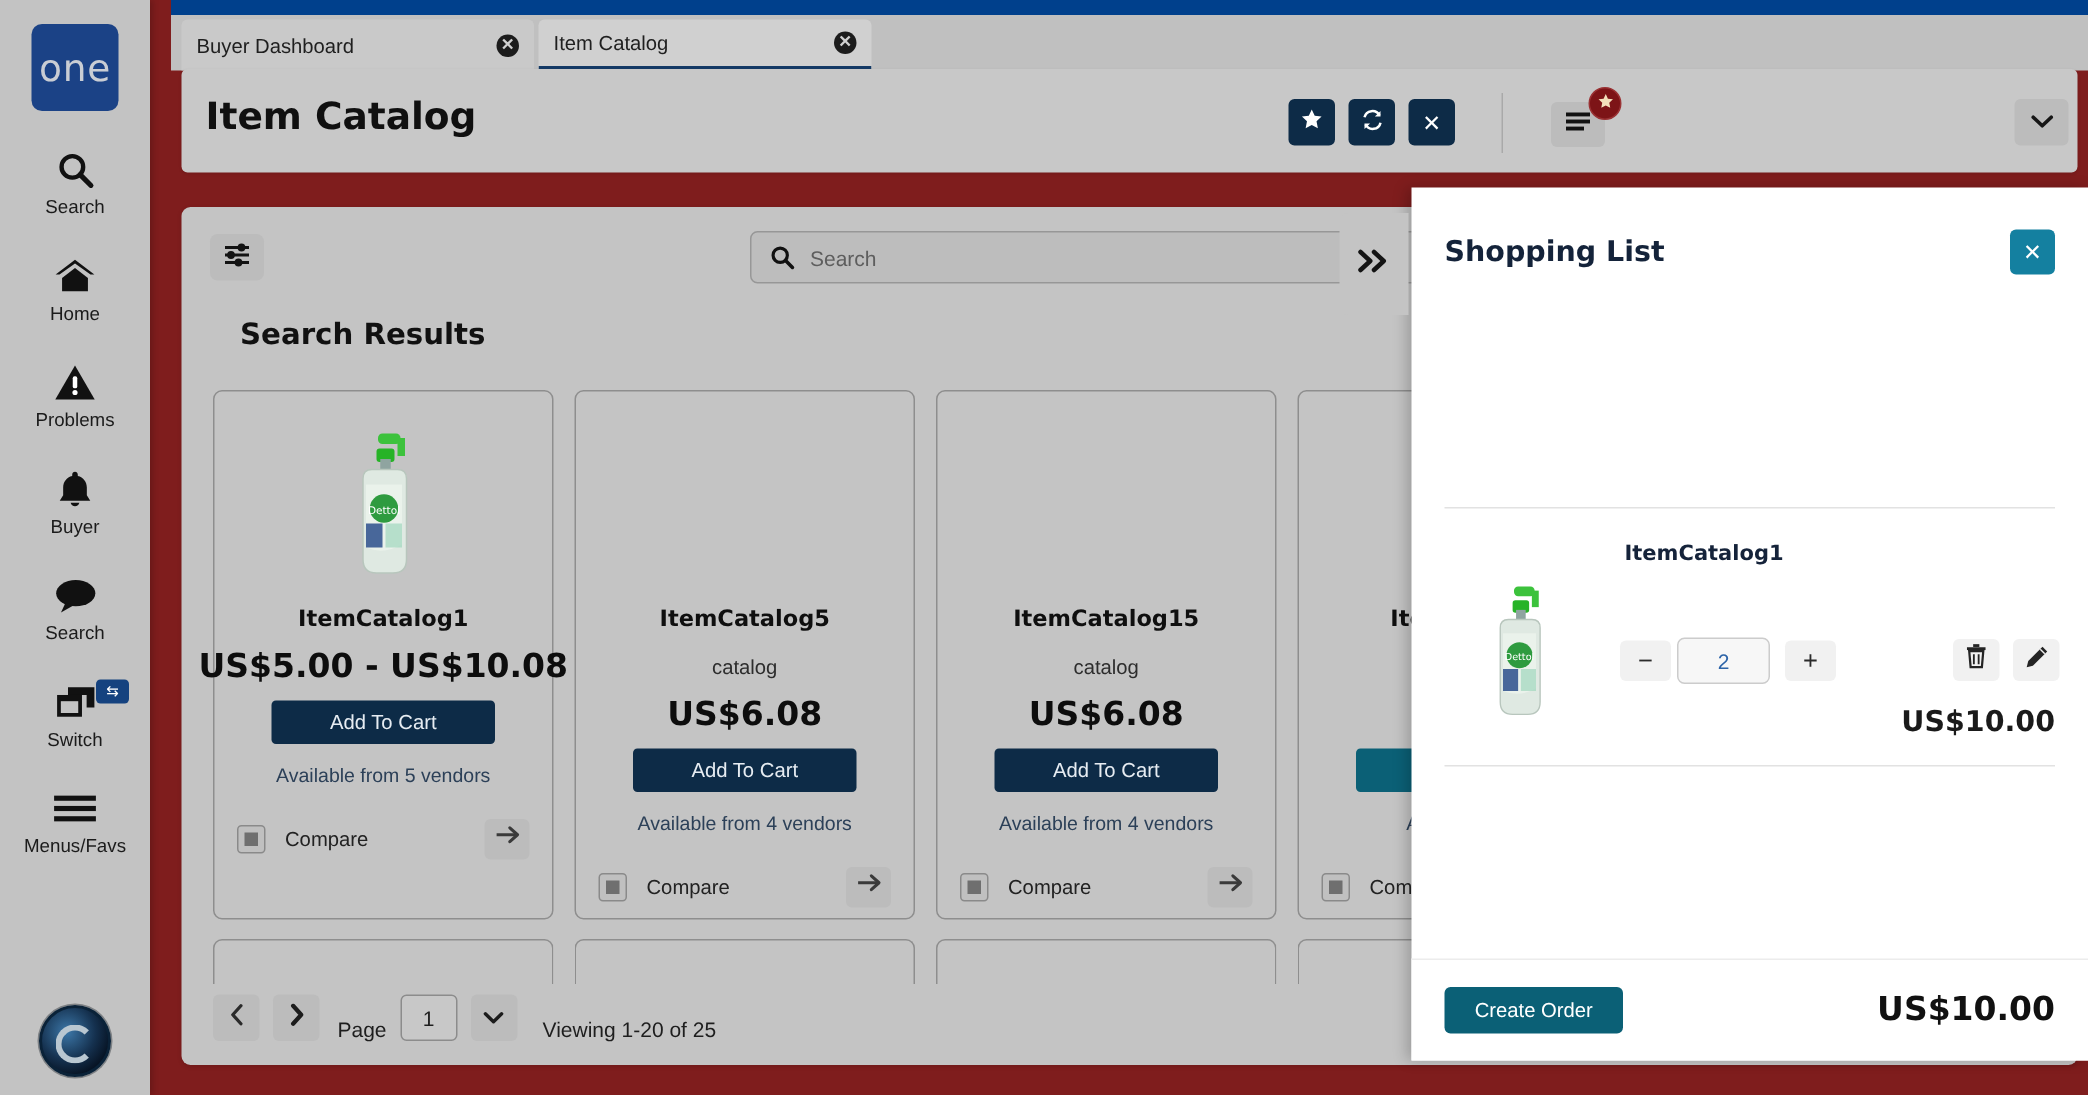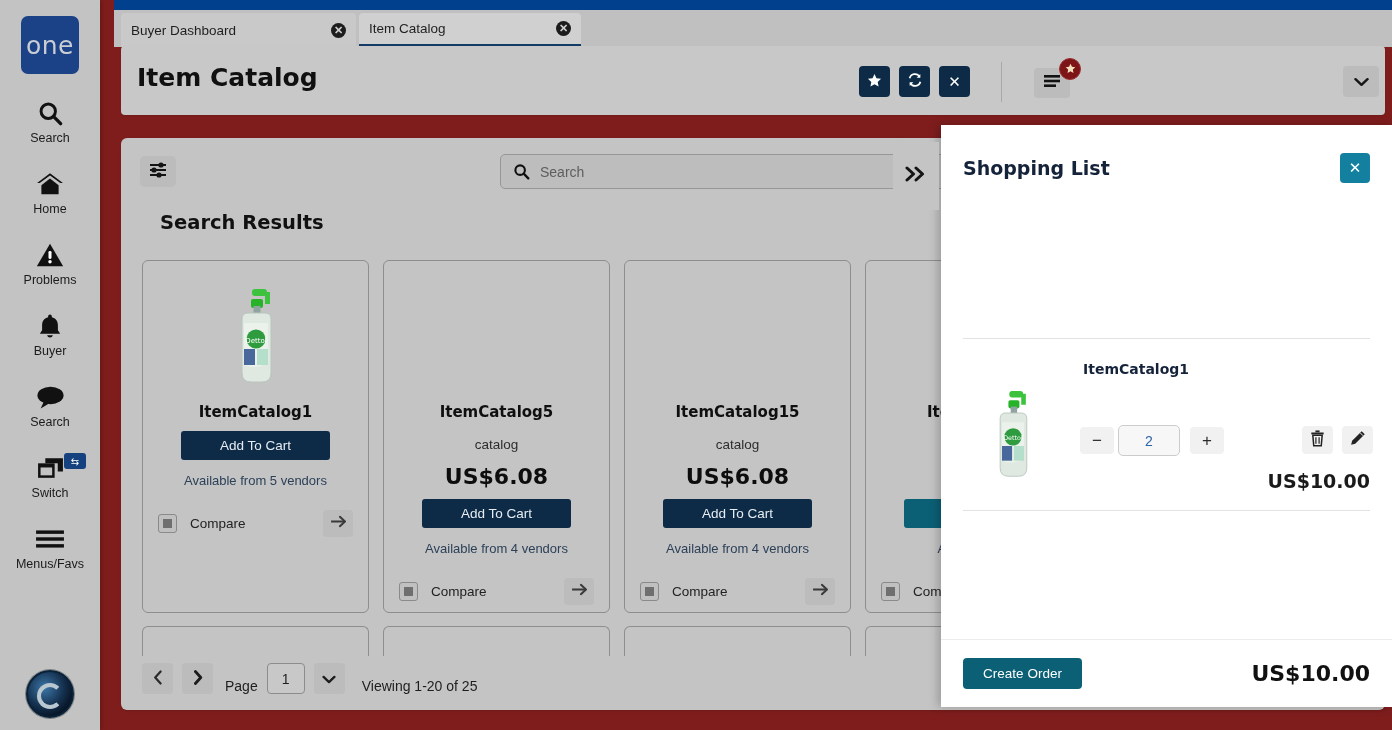--- a/index.html
+++ b/index.html
@@ -480,20 +480,21 @@
               <rect x="21.5" y="19" width="7" height="12" fill="#8fa4a0"></rect>
               <path d="M10 32 q0-6 6-6 h17 q6 0 6 6 v54 q0 9-9 9 h-11 q-9 0-9-9z" fill="#dfe9e2" stroke="#b8c6bd" stroke-width="1"></path>
               <path d="M12 36 h24 v40 q-12 7 -24 2z" fill="#eef4ee" opacity=".75"></path>
               <circle cx="24" cy="52" r="9.5" fill="#2e9b3f"></circle>
               <text x="24" y="55.5" font-size="7" fill="#ffffff" text-anchor="middle" font-family="DejaVu Sans, sans-serif">Dettol</text>
               <rect x="12" y="62" width="11" height="16" fill="#2c4f8c" opacity=".85"></rect>
               <rect x="25" y="62" width="11" height="16" fill="#9fd7bd" opacity=".7"></rect>
             </svg>
           </div>
           <div class="pname">ItemCatalog1</div>
+          <div class="pprice">US$5.00 - US$10.08</div>
           <button class="addcart">Add To Cart</button>
           <div class="vendors">Available from 5 vendors</div>
           <div class="cardfoot">
             <span class="cmpbox">
                 <i></i>
               </span>
             <span class="cmplabel">Compare</span>
             <span class="gobtn">
               <span>
                 <svg width="17" height="13" viewBox="0 0 18 14">

